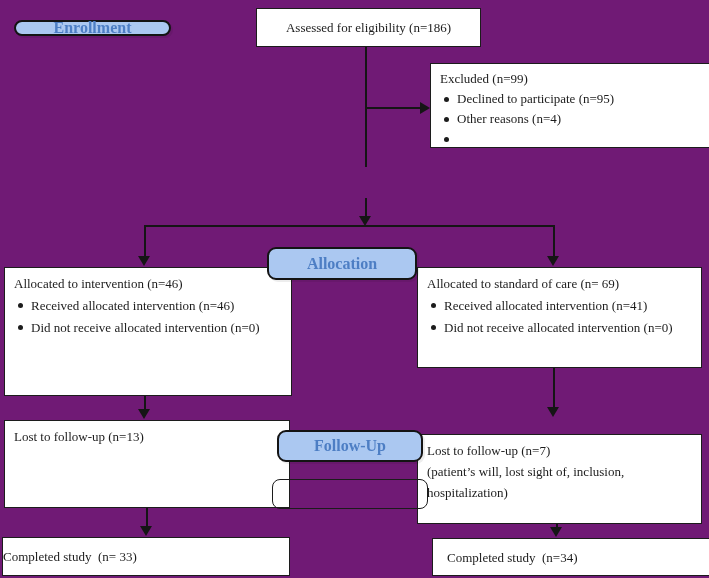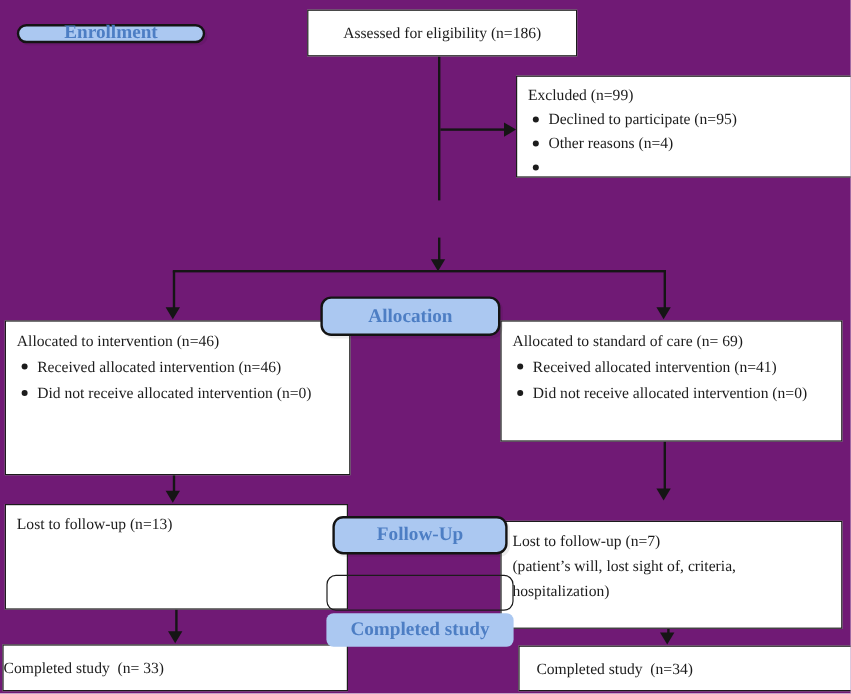--- a/index.html
+++ b/index.html
@@ -131,21 +131,21 @@
 
   <div class="box" style="left:4px;top:420px;width:286px;height:88px;">
     <div class="pad">
       <div>Lost to follow-up (n=13)</div>
     </div>
   </div>
 
   <div class="box" style="left:417px;top:418px;width:285px;height:90px;margin-top:16px;">
     <div class="pad">
       <div>Lost to follow-up (n=7)</div>
-      <div>(patient’s will, lost sight of, criteria, hospitalization)</div>
+      <div>(patient’s will, lost sight of, inclusion, hospitalization)</div>
     </div>
   </div>
 
   <div class="box" style="left:2px;top:537px;width:288px;height:39px;display:flex;align-items:center;">
     <span class="prewrap">Completed study  (n= 33)</span>
   </div>
 
   <div class="box" style="left:432px;top:538px;width:294px;height:38px;display:flex;align-items:center;padding-left:14px;">
     <span class="prewrap">Completed study  (n=34)</span>
   </div>
@@ -154,17 +154,14 @@
 
   <div class="stage" style="left:14px;top:20px;width:157px;height:16px;">
     <span>Enrollment</span>
   </div>
   <div class="stage" style="left:267px;top:247px;width:150px;height:33px;">
     <span>Allocation</span>
   </div>
   <div class="stage" style="left:277px;top:390px;width:146px;height:32px;margin-top:40px;">
     <span>Follow-Up</span>
   </div>
-  <div class="stage flat" style="left:272px;top:511px;width:156px;height:28px;">
-    <span>Completed study</span>
-  </div>
 
 </div>
 
 </body></html>

